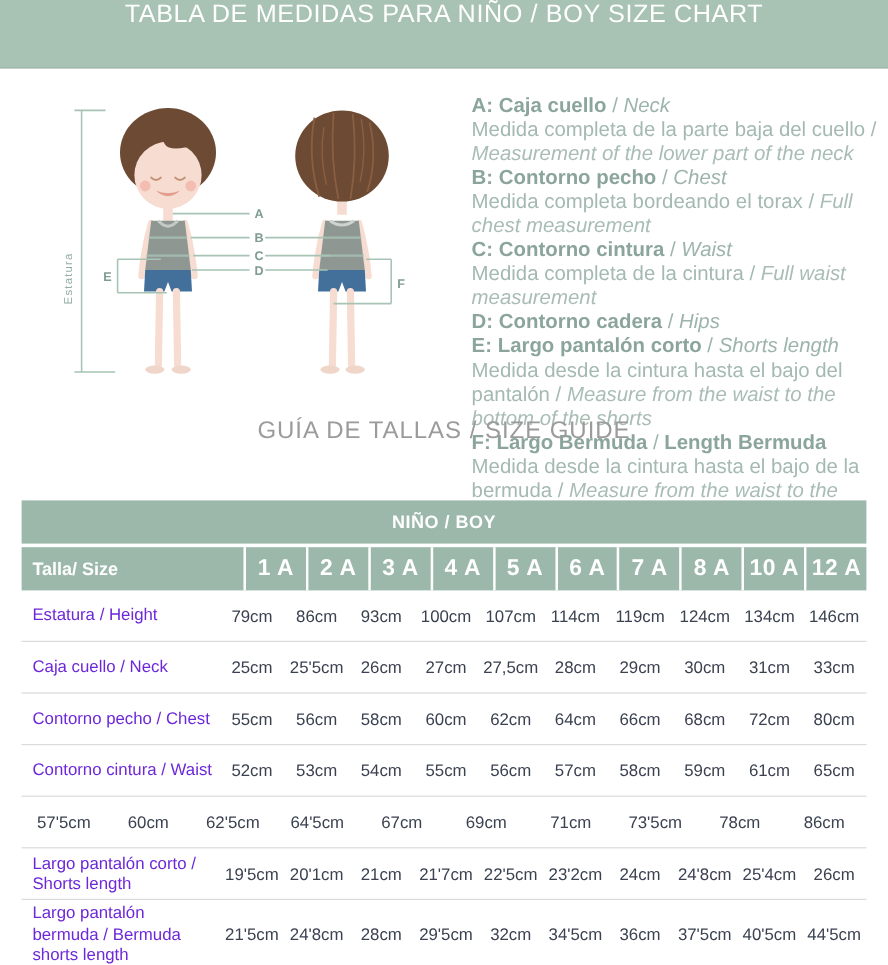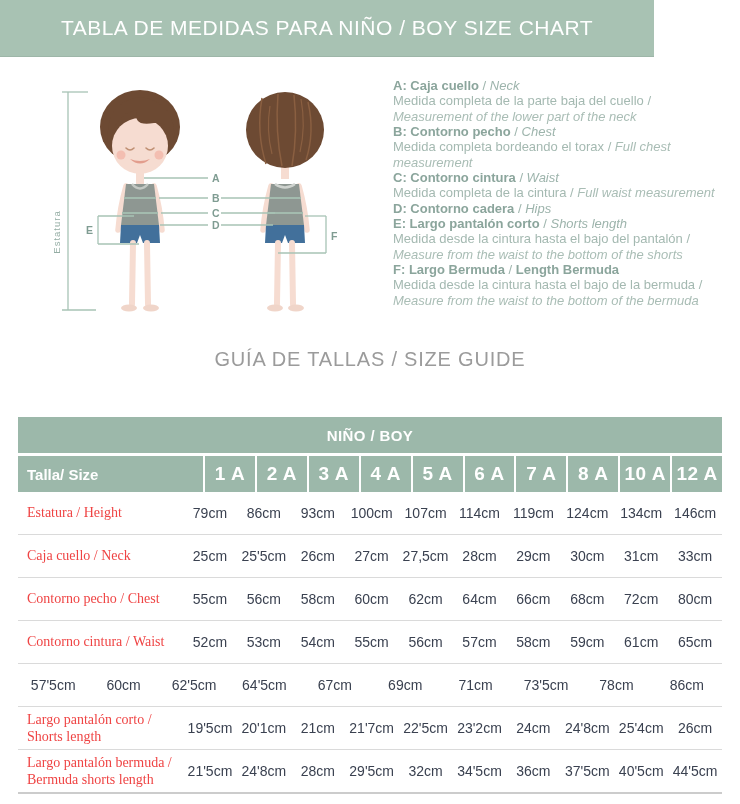--- a/index.html
+++ b/index.html
@@ -3,34 +3,34 @@
 <meta charset="utf-8">
 <style>
   html,body{margin:0;padding:0;}
   body{
     width:740px;height:804px;position:relative;overflow:hidden;
     background:#ffffff;font-family:"Liberation Sans", sans-serif;
     -webkit-font-smoothing:antialiased;
   }
   
   .banner{
-    position:absolute;top:0;left:0;width:654px;height:56px;
+    position:absolute;top:0;left:0;width:740px;height:56px;
     background:#a8c2b3;border-bottom:1px solid #9db6a8;
-    display:flex;align-items:center;justify-content:center;
+    display:flex;justify-content:center;
   }
   .banner h1{
     margin:0;color:#ffffff;font-size:21px;font-weight:500;
     letter-spacing:.5px;
   }
   
   .figure-wrap{position:absolute;left:42px;top:82px;width:336px;height:240px;}
   .figure-wrap svg{display:block;}
   
   .legend{position:absolute;left:393px;top:78px;width:338px;}
-  .legend p{margin:0;line-height:1.18;font-size:13px;}
+  .legend p{margin:0;line-height:1.18;font-size:17px;}
   .legend .term{color:#8ba59c;font-weight:bold;}
   .legend .term i{font-weight:normal;color:#9db4ac;}
   .legend .term .sep{font-weight:normal;color:#9db4ac;}
   .legend .desc{color:#a4b9b1;}
   .legend .desc i{color:#a9bdb5;}
   
   .subtitle{
     position:absolute;top:348px;left:0;width:740px;text-align:center;
     color:#9b9b9b;font-size:20px;letter-spacing:.8px;
   }
@@ -52,21 +52,21 @@
     display:flex;align-items:center;justify-content:center;
     border-left:2px solid #ffffff;letter-spacing:.5px;
   }
   .tbody .trow{
     display:flex;align-items:center;min-height:38px;
     border-bottom:1px solid #dadada;padding:2px 0;
   }
   .tbody .trow:last-child{border-bottom:2px solid #cccccc;}
   .tbody .tlabel{
     width:165px;box-sizing:border-box;padding-left:9px;padding-right:6px;
-    color:#ef4444;line-height:1.25;font-family:Liberation Serif, serif;
+    color:#6d28d9;line-height:1.25;
   }
   .tbody .tcell{
     flex:1;text-align:center;color:#3a4150;white-space:nowrap;
   }
 </style>
 </head>
 <body>
 
 <header class="banner">
   <h1>TABLA DE MEDIDAS PARA NIÑO / BOY SIZE CHART</h1>

